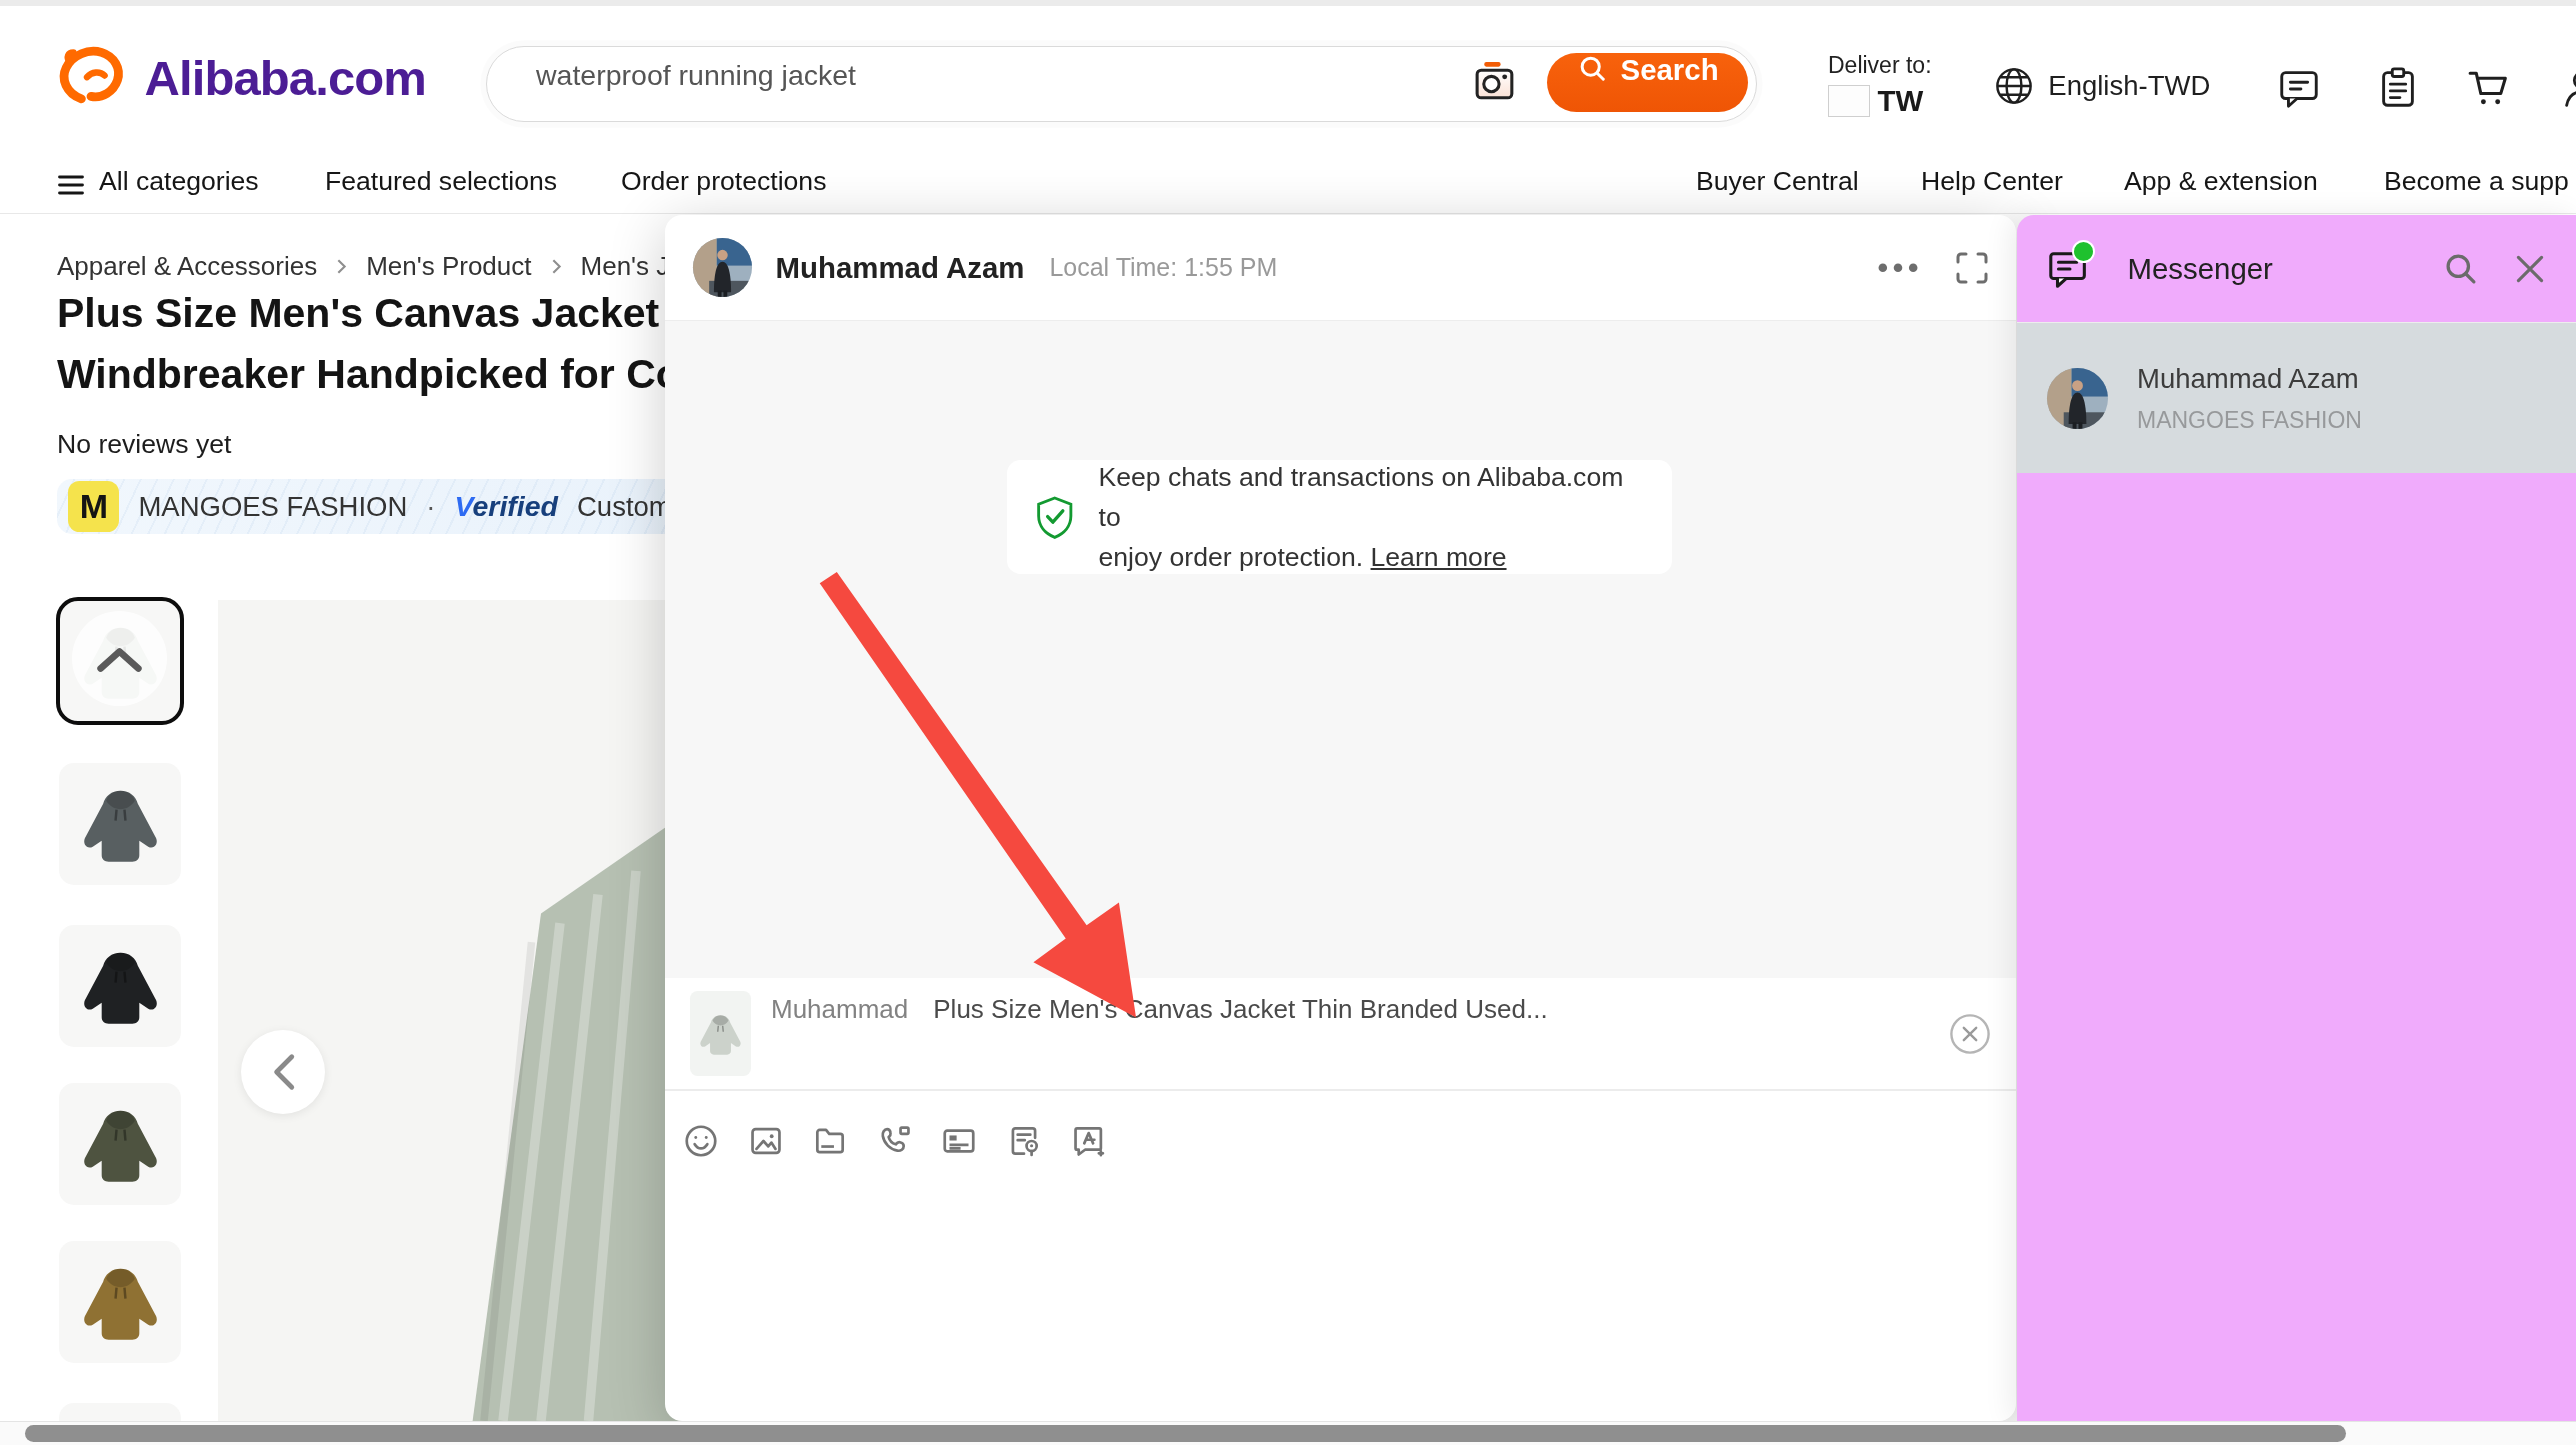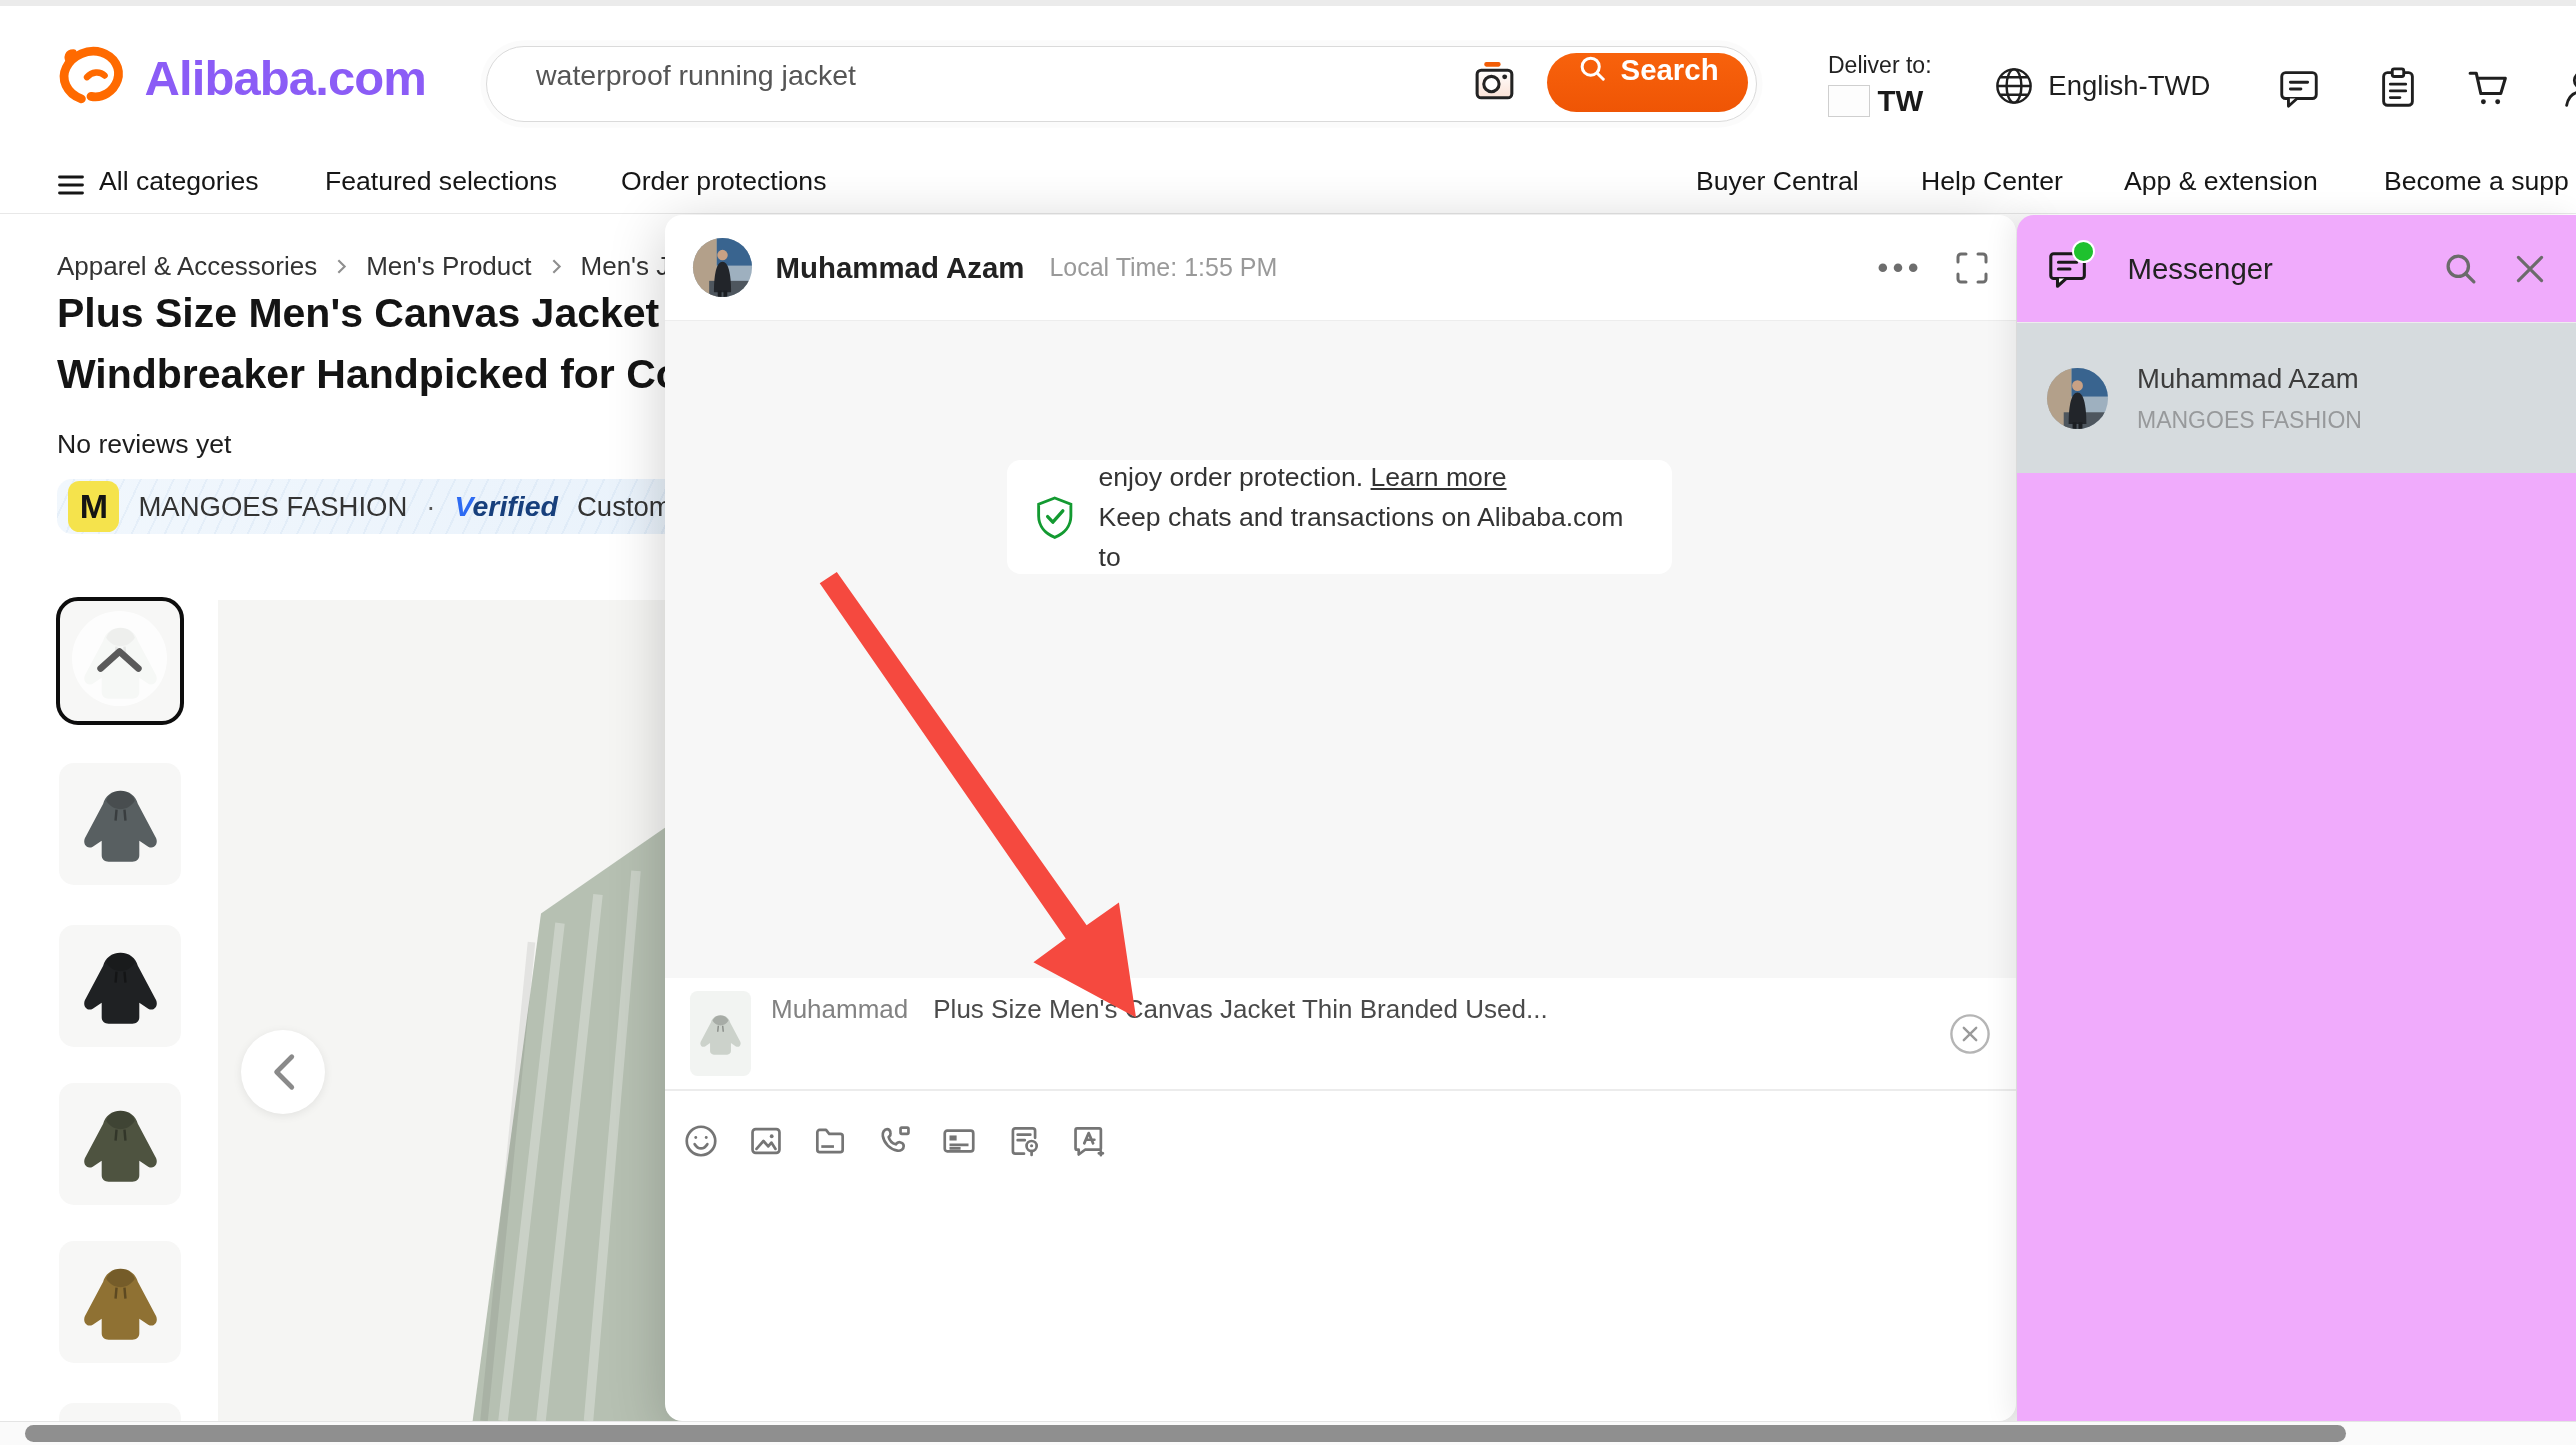--- a/index.html
+++ b/index.html
@@ -9,21 +9,21 @@
   }
   .abs{position:absolute;}
   svg{display:block;}
 
   
   .top-strip{left:0;top:0;width:2576px;height:5.7px;background:#ebebeb;}
 
   
   .site-header{left:0;top:5.7px;width:2576px;height:146px;background:#fff;z-index:10;}
   .logo{left:55px;top:32px;display:flex;align-items:center;gap:9.5px;}
-  .logo-text{font-size:49px;font-weight:bold;color:#8b5cf6;letter-spacing:-0.9px;}
+  .logo-text{font-size:49px;font-weight:bold;color:#4c1d95;letter-spacing:-0.9px;}
   .search-pill{left:486px;top:40px;width:1269px;height:74px;border:1.9px solid #dadada;border-radius:42px;background:#fff;box-shadow:0 0 0 5.7px rgba(0,0,0,0.015);}
   .search-query{position:absolute;left:49px;top:12px;font-size:28.5px;color:#555;}
   .camera{position:absolute;right:236px;top:12.3px;}
   .search-btn{position:absolute;right:7.6px;top:6.6px;width:201px;height:59px;border-radius:29.4px;
     background:linear-gradient(180deg,#f8620c,#ef5505);display:flex;justify-content:center;gap:11.4px;}
   .search-btn-label{color:#fff;font-size:29.4px;font-weight:bold;}
   .deliver{left:1828px;top:46px;}
   .deliver-label{font-size:23px;color:#222;}
   .deliver-row{display:flex;align-items:center;gap:7.6px;margin-top:5.7px;}
   .flag{width:40px;height:30px;background:#fdfdfd;border:1.9px solid #cfcfcf;}
@@ -343,23 +343,23 @@
       </span>
     </div>
 
     <div class="chat-body">
       <div class="protect-card">
         <svg width="46" height="46" viewBox="0 0 48 48">
           <path d="M24 4 L41 10.5 V23 C41 33.5 34 41.5 24 45.5 C14 41.5 7 33.5 7 23 V10.5 Z" fill="none" stroke="#139a31" stroke-width="3"></path>
           <path d="M16.5 23.5 L22 29.5 L32.5 17.5" fill="none" stroke="#139a31" stroke-width="3.5" stroke-linecap="round" stroke-linejoin="round"></path>
         </svg>
         <div class="protect-text">
+          <div>Keep chats and transactions on Alibaba.com to</div>
           <div><span>enjoy order protection.</span>
                <span class="learn-more">Learn more</span></div>
-          <div>Keep chats and transactions on Alibaba.com to</div>
         </div>
       </div>
     </div>
 
     <div class="product-bar">
       <span class="pb-thumb">
         <svg width="55" height="76" viewBox="0 0 100 100">
             <use href="#hoodie" fill="#ccd2cb"></use>
           </svg>
       </span>

